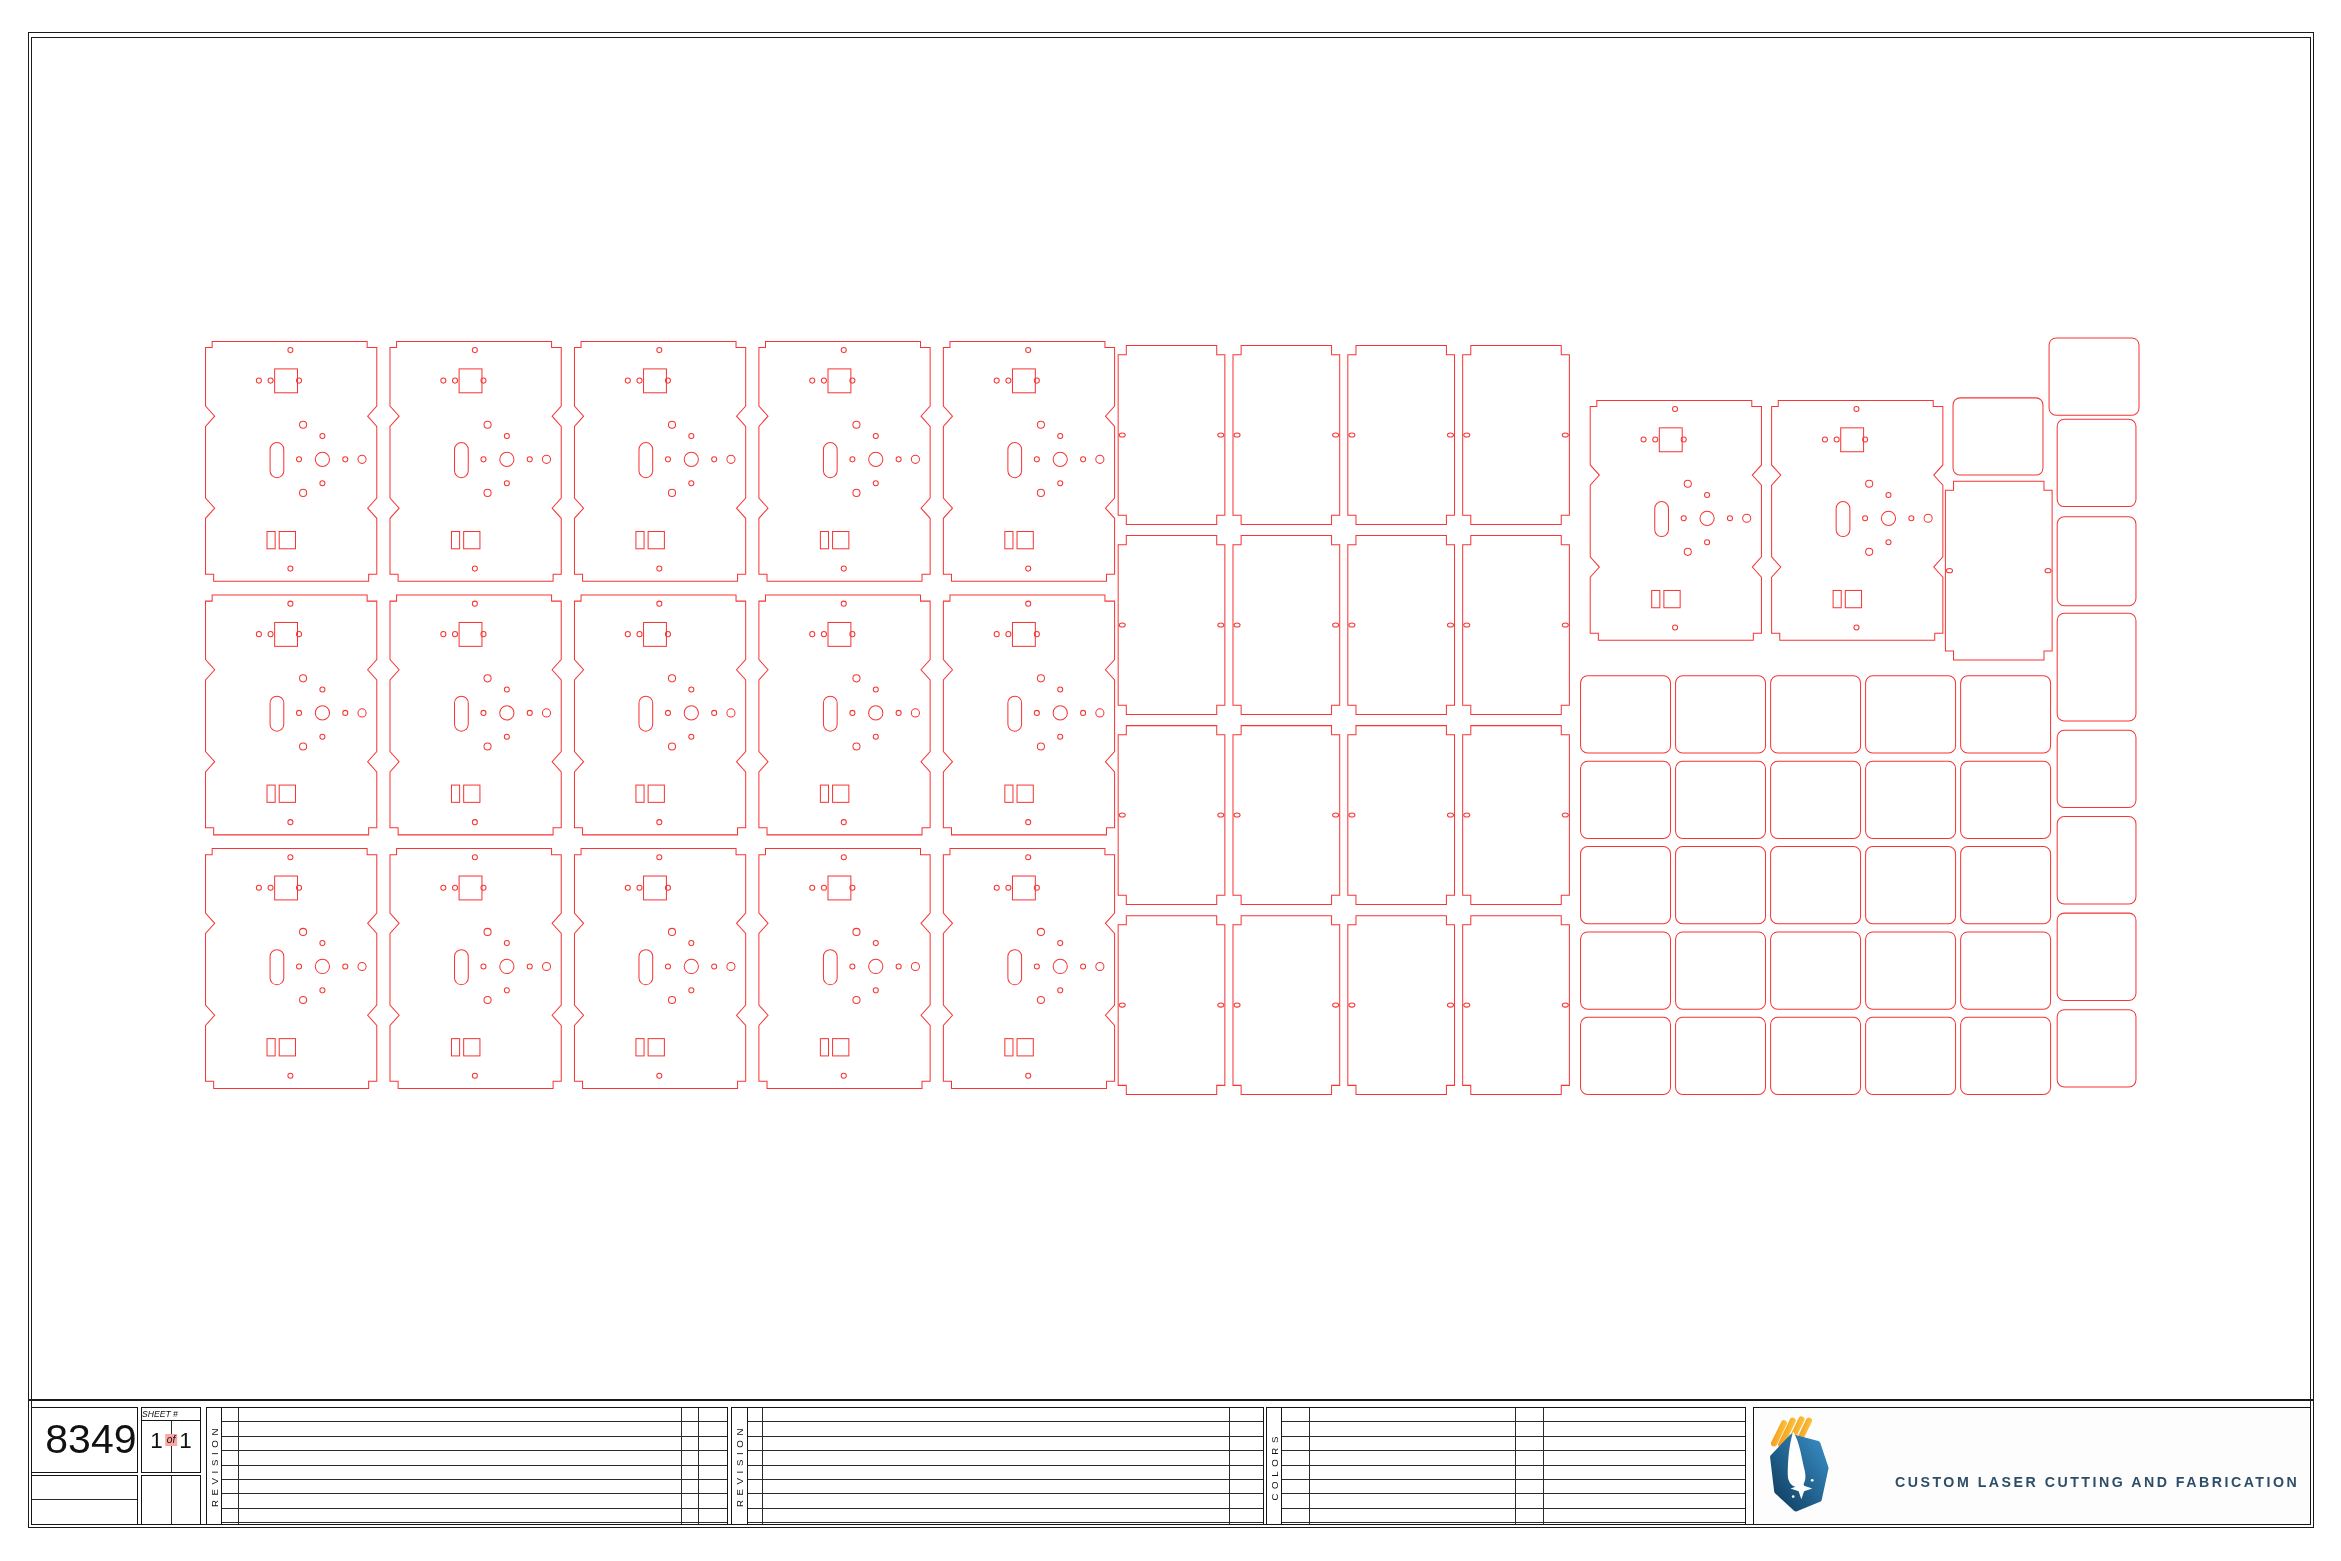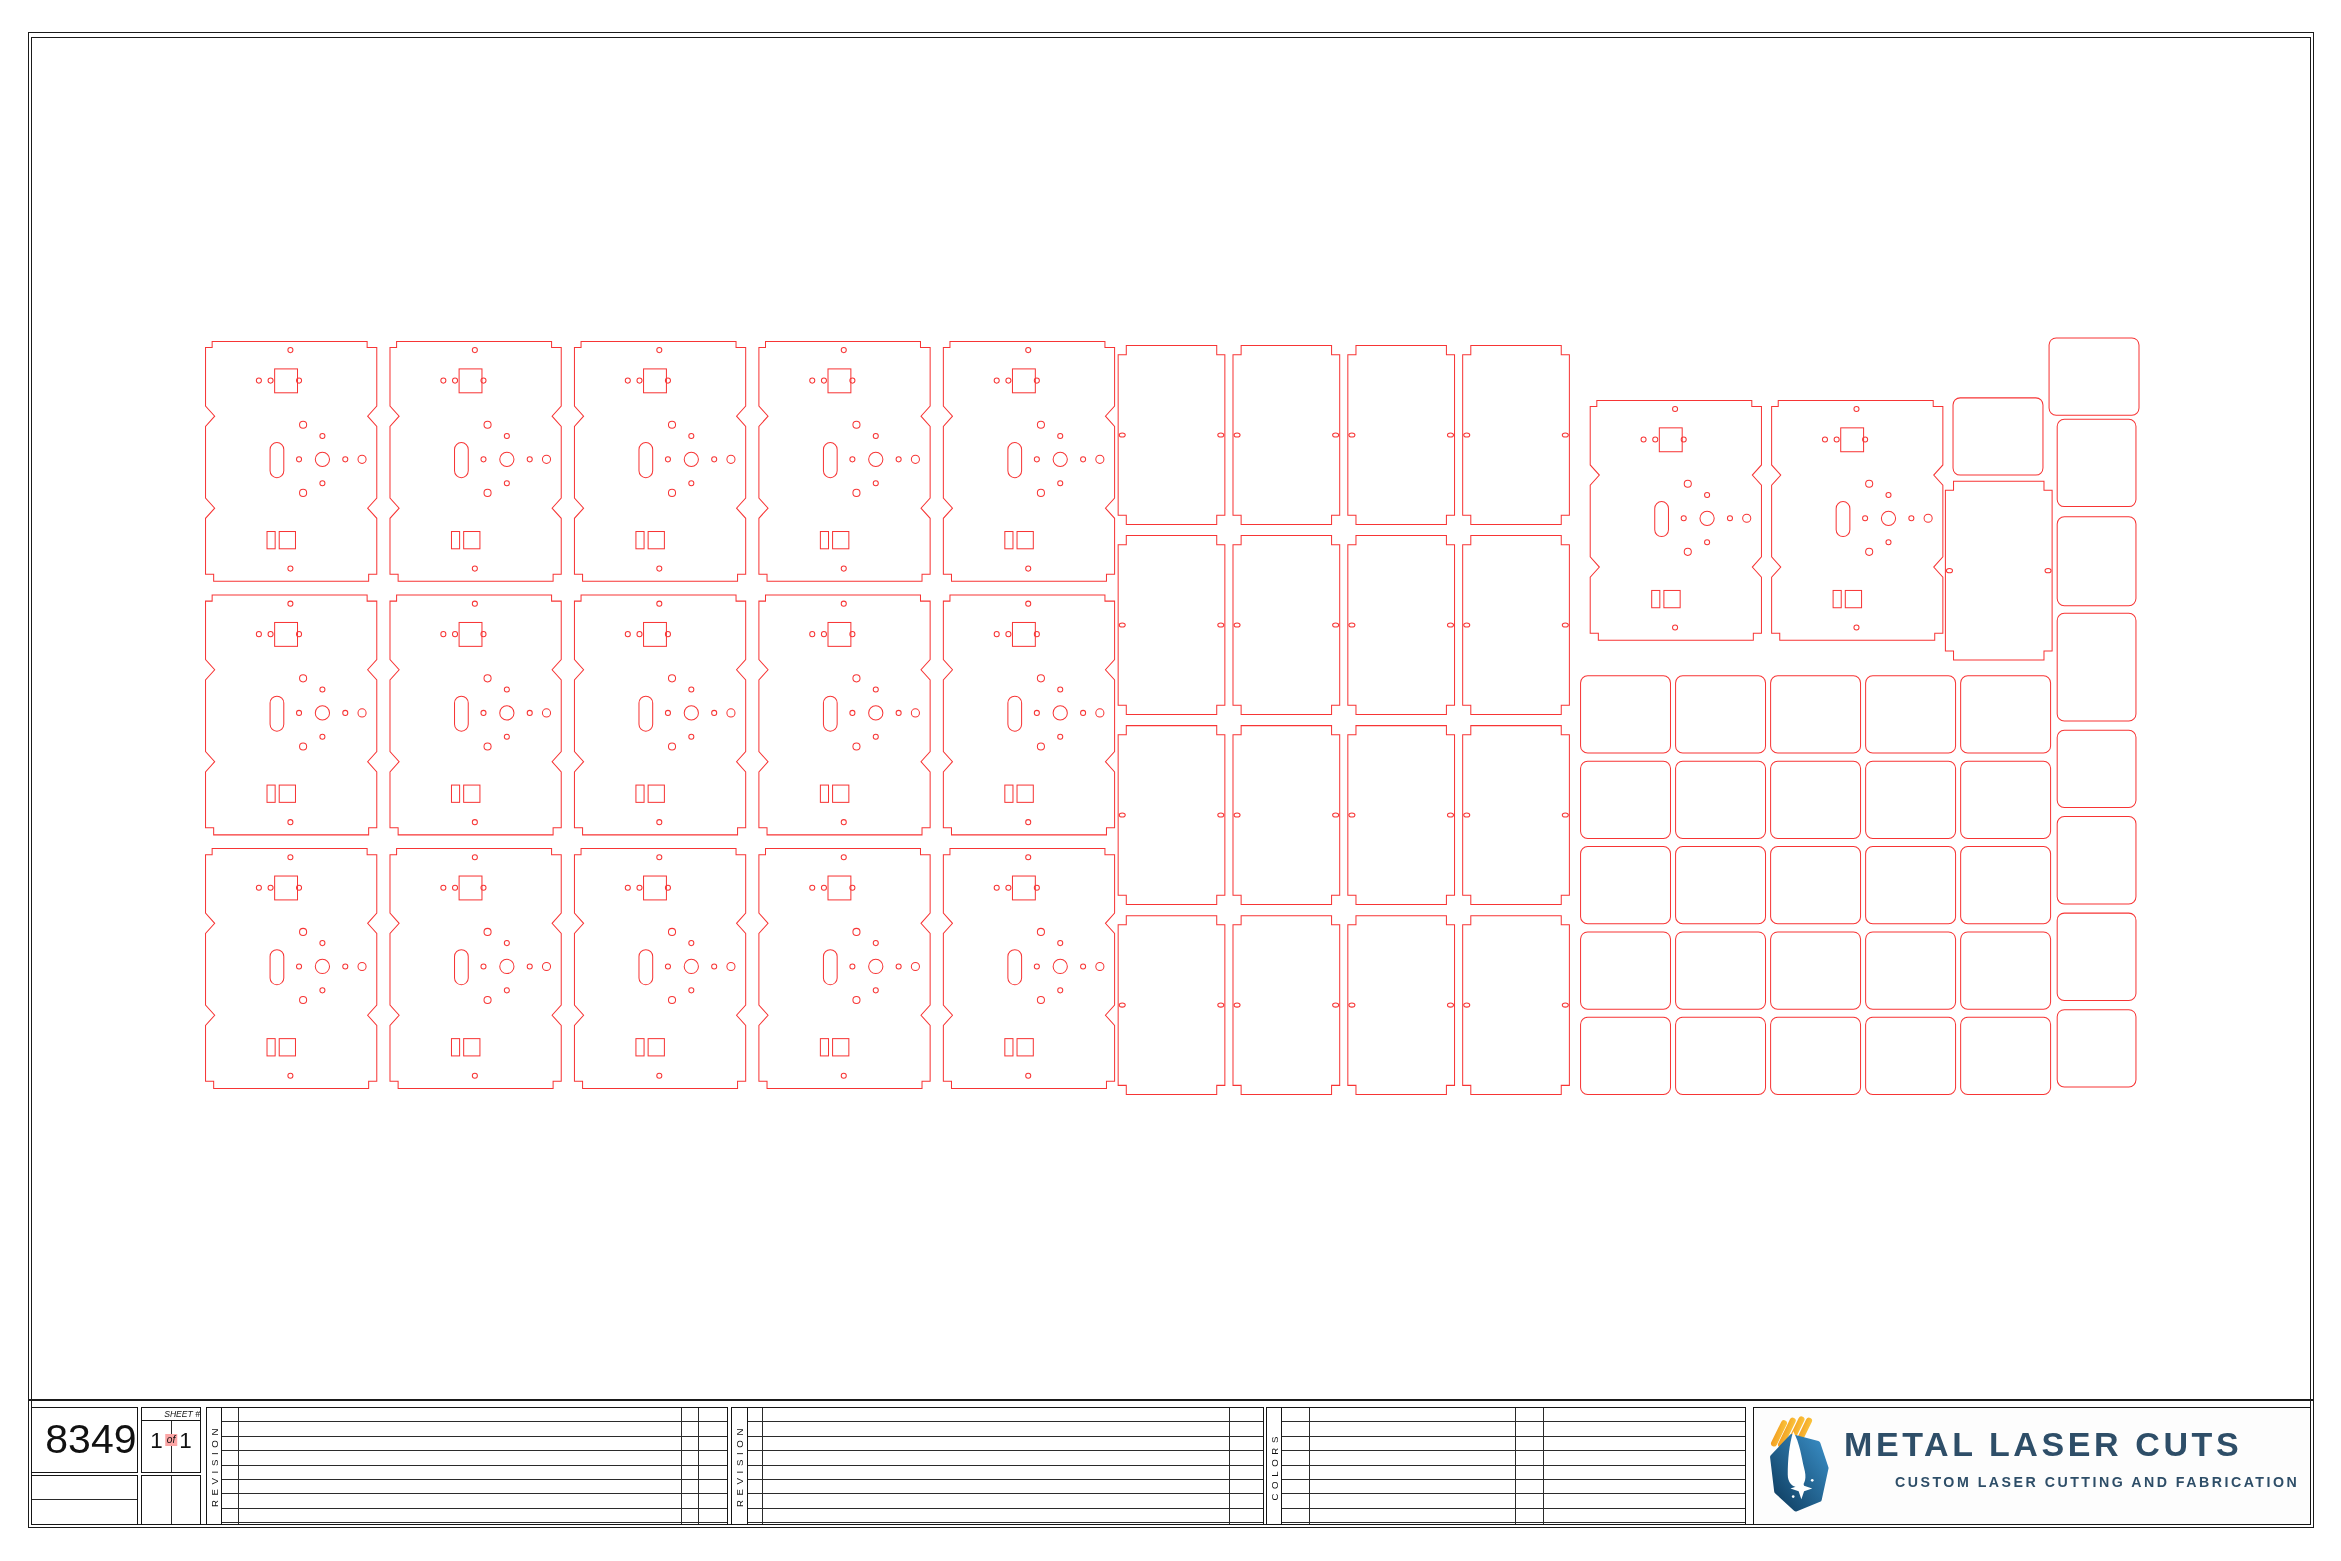--- a/index.html
+++ b/index.html
@@ -12,21 +12,21 @@
   
   #nest-svg{left:0;top:0;width:2342px;height:1561px;}
   
   .tb-box{border:1.5px solid #151515;box-sizing:border-box;background:#fff;}
   #dwgnum-box{left:30.5px;top:1407px;width:107px;height:66px;}
   #dwgnum{width:100%;text-align:right;font-size:41px;line-height:62px;color:#111;}
   #notes-box{left:30.5px;top:1475px;width:107px;height:50px;}
   #notes-box .divider{left:0;top:23.4px;width:100%;height:1px;background:#2a2a2a;}
   #sheet-box{left:141px;top:1407px;width:60px;height:66px;}
   #sheet-hdr{left:0;top:0;width:100%;height:13.2px;border-bottom:1px solid #151515;box-sizing:border-box;
-             font-style:italic;font-size:8.6px;text-align:right;line-height:12.2px;color:#111;}
+             font-style:italic;font-size:8.6px;text-align:left;line-height:12.2px;color:#111;}
   .sheet-vline{left:50%;top:13.2px;width:1px;bottom:0;background:#2a2a2a;}
   .sheet-cell{top:15.2px;width:50%;height:36px;font-size:22.4px;color:#111;text-align:center;line-height:36px;}
   #sheet-of{left:50%;top:26.4px;transform:translateX(-50%);background:#fca5a5;font-style:italic;
             font-size:10.2px;color:#111;padding:0 1.5px;line-height:11.2px;}
   #sheet2-box{left:141px;top:1475px;width:60px;height:50px;}
   #sheet2-box .sheet-vline2{left:50%;top:0;width:1px;height:100%;background:#2a2a2a;}
   .table{background:
       repeating-linear-gradient(to bottom, transparent 0px, transparent 13.4px, #2b2b2b 13.4px, #2b2b2b 14.4px);}
   #rev1-box{left:206px;top:1407px;width:522px;height:118px;}
   #rev2-box{left:731px;top:1407px;width:533px;height:118px;}
@@ -214,16 +214,15 @@
       <rect x="28" y="2" width="9" height="48" rx="4.5" transform="rotate(26 32 22)"></rect>
       <rect x="40" y="0" width="9" height="50" rx="4.5" transform="rotate(26 44 22)"></rect>
       <rect x="52" y="2" width="9" height="46" rx="4.5" transform="rotate(26 56 22)"></rect>
     </g>
     <path fill="url(#bg)" stroke="url(#bg)" stroke-width="8" stroke-linejoin="round" d="M 38 32 L 76 42 L 88 78 L 78 124 L 44 138 L 16 112 L 10 62 Z"></path>
     <path fill="#ffffff" d="M 40 24 C 50 42 52 62 56 78 C 60 92 58 102 50 106 C 40 108 32 100 32 88 C 32 66 34 44 40 24 Z"></path>
     <path fill="#ffffff" d="M 52 92 L 56 104 L 68 108 L 56 112 L 52 124 L 48 112 L 36 108 L 48 104 Z"></path>
     <circle cx="68" cy="96" r="2" fill="#fff"></circle>
       <circle cx="40" cy="120" r="2" fill="#fff"></circle>
   </svg>
-  <div id="logo-name" class="abs">METAL LASER CUTS</div>
   <div id="logo-tagline" class="abs">CUSTOM LASER CUTTING AND FABRICATION</div>
 </div>
 
 
 </body></html>

